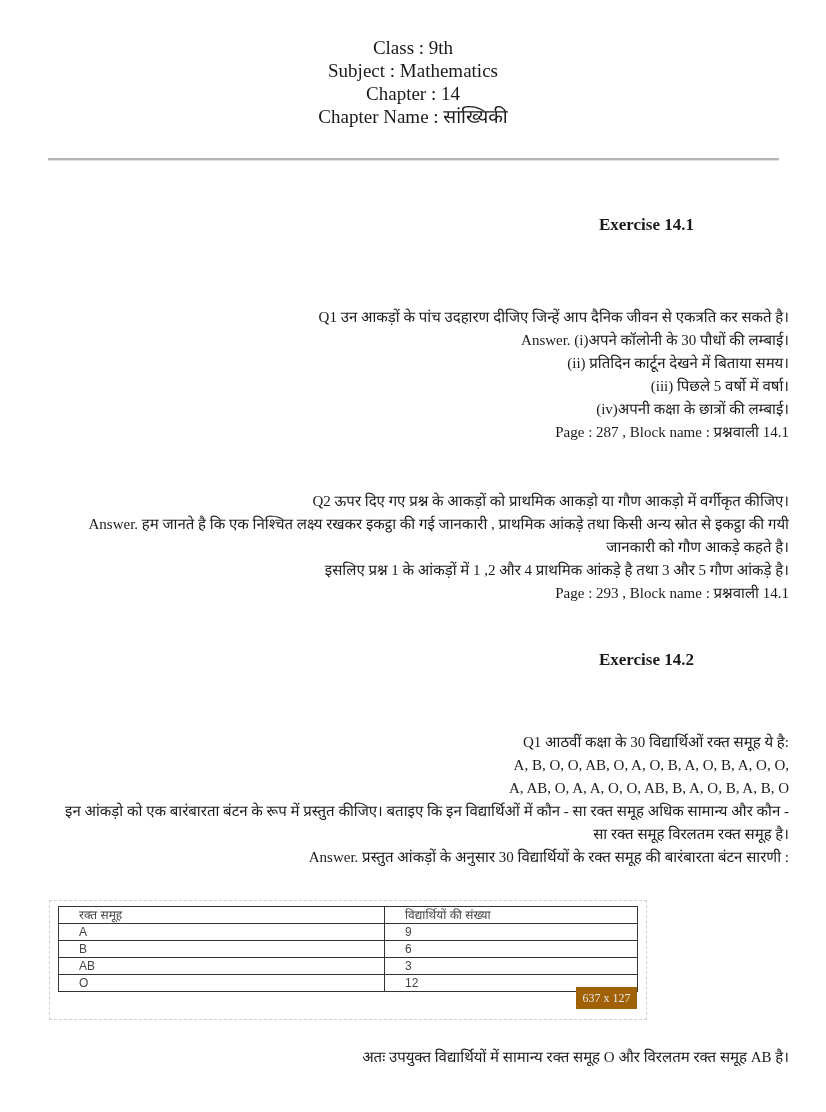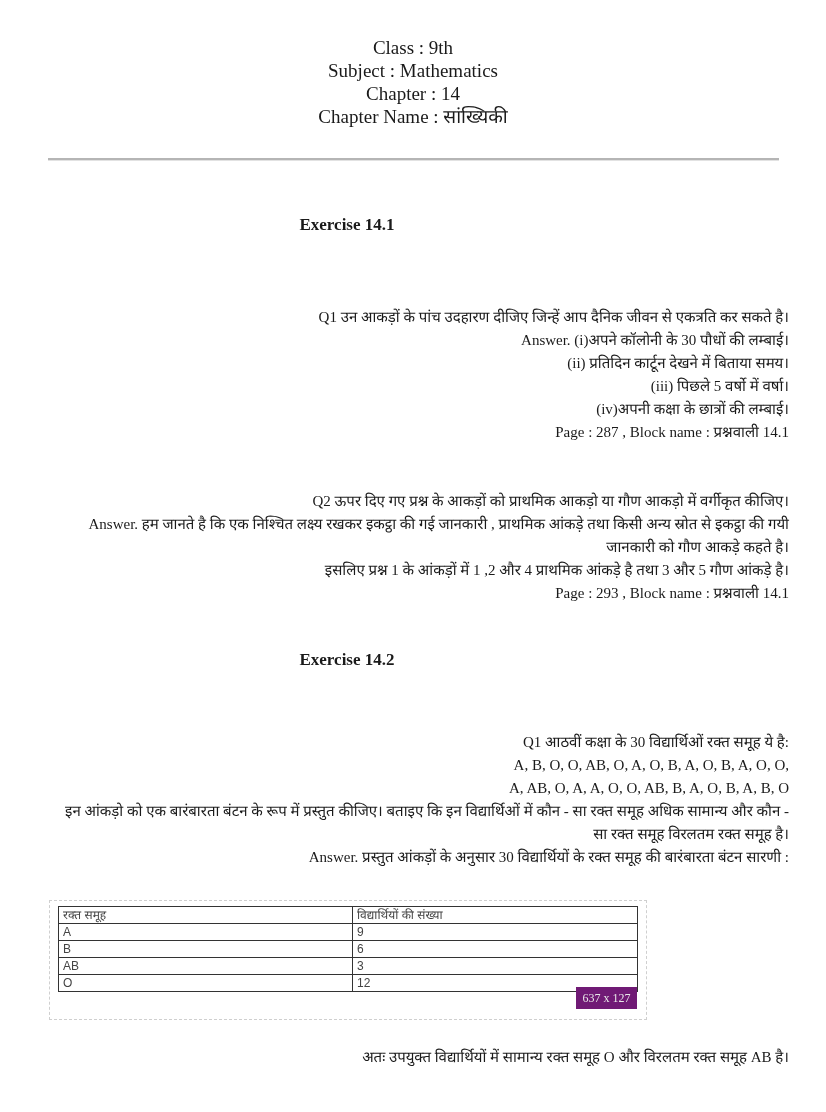--- a/index.html
+++ b/index.html
@@ -11,46 +11,46 @@
     .header {
       position: absolute; left: 0; top: 36px; width: 826px;
       text-align: center; font-family: "Liberation Serif", serif;
       font-size: 19px; line-height: 23px;
     }
     .hr {
       position: absolute; left: 48px; top: 158px; width: 731px; height: 2px;
       background: #b5b5b5; border-bottom: 1px solid #e2e2e2;
     }
     .ex-title {
-      position: absolute; left: 0; width: 694px; text-align: center;
+      position: absolute; left: 0; width: 694px; text-align: right;
       font-family: "Liberation Serif", serif; font-weight: bold; font-size: 17px;
     }
     .block {
       position: absolute; left: 49px; width: 740px;
       font-family: "Liberation Serif", "DejaVu Sans", serif;
       font-size: 15px; line-height: 23px; text-align: right;
     }
     .block p { margin: 0; white-space: normal; }
     .table-wrap {
       position: absolute; left: 49px; top: 900px; width: 596px; height: 118px;
       border: 1px dashed #cfcfcf;
     }
     table.freq {
       position: absolute; left: 8px; top: 5px; width: 580px;
       border-collapse: collapse;
       font-family: "Liberation Sans", "DejaVu Sans", sans-serif; font-size: 12px; color: #444;
     }
     table.freq td {
-      border: 1.5px solid #333; height: 16px; padding: 0 4px; line-height: 16px;
+      border: 1.5px solid #333; height: 16px; padding: 0 20px; line-height: 16px;
     }
     table.freq td.c1 { width: 285px; }
     table.freq td.total-label { padding-left: 14px; }
     .dim-badge {
       position: absolute; left: 576px; top: 987px; width: 61px; height: 22px;
-      background: #701a75; color: #e8e8e8; font-family: "Liberation Serif", serif;
+      background: #a16207; color: #e8e8e8; font-family: "Liberation Serif", serif;
       font-size: 12px; line-height: 22px; text-align: center;
     }
   </style>
 </head>
 <body>
 
 <div class="header">
   <div>Class : 9th</div>
   <div>Subject : Mathematics</div>
   <div>Chapter : 14</div>

